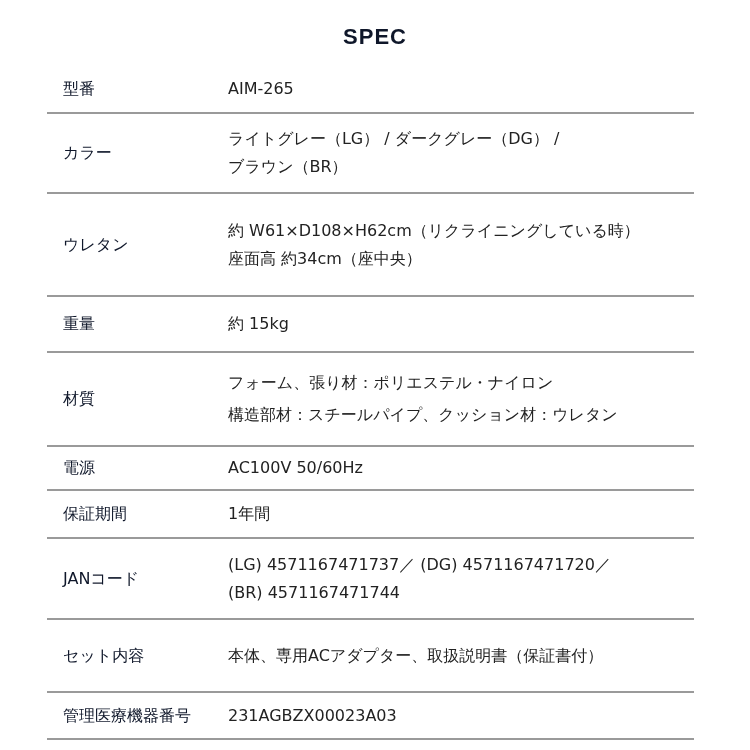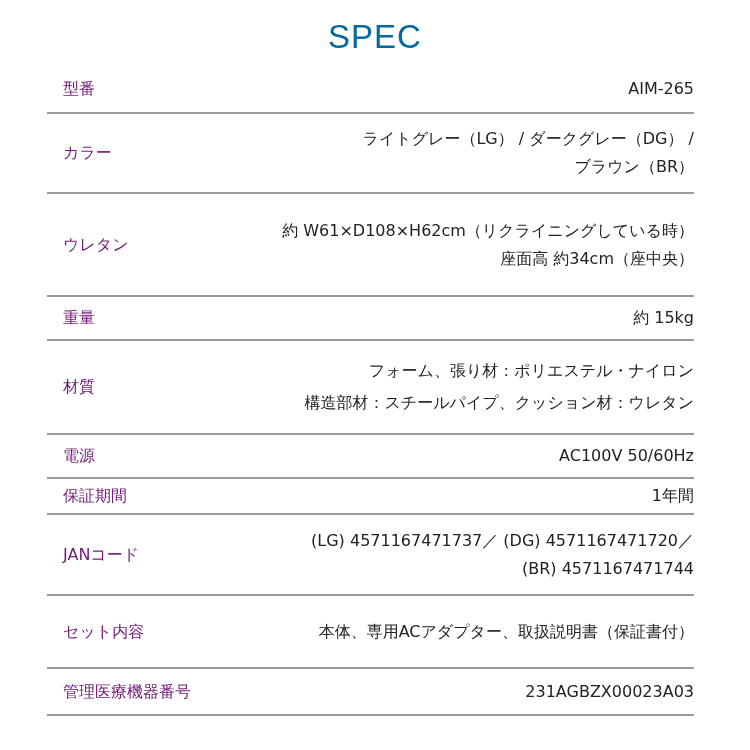--- a/index.html
+++ b/index.html
@@ -15,24 +15,24 @@
       font-family: "DejaVu Sans", "Liberation Sans", sans-serif;
       color: #222222;
     }
     .title {
       position: absolute;
       top: 14px;
       left: 0;
       width: 750px;
       text-align: center;
       font-family: "Liberation Sans", "DejaVu Sans", sans-serif;
-      font-size: 33px;
-      font-weight: normal;
+      font-size: 22px;
+      font-weight: bold;
       letter-spacing: 1px;
-      color: #0369a1;
+      color: #0f172a;
       line-height: 46px;
       margin: 0;
     }
     .spec-table {
       position: absolute;
       left: 47px;
       top: 66px;
       width: 647px;
     }
     .row {
@@ -41,29 +41,28 @@
       border-bottom: 2px solid #9a9a9a;
       box-sizing: border-box;
     }
     .label {
       width: 181px;
       padding-left: 16px;
       box-sizing: border-box;
       font-size: 16px;
       line-height: 28px;
       flex: 0 0 auto;
-      color: #701a75;
+      color: #0f172a;
     }
     .value {
       flex: 1 1 auto;
       font-size: 16px;
       line-height: 28px;
       color: #222222;
       white-space: nowrap;
-      text-align: right;
     }
     .value .line {
       display: block;
     }
   </style>
 </head>
 <body>
 
 <h1 class="title">SPEC</h1>
 
@@ -84,21 +83,21 @@
   </div>
 
   <div class="row" style="height:103px">
     <div class="label">ウレタン</div>
     <div class="value">
       <span class="line">約 W61×D108×H62cm（リクライニングしている時）</span>
       <span class="line">座面高 約34cm（座中央）</span>
     </div>
   </div>
 
-  <div class="row" style="height:44px">
+  <div class="row" style="height:56px">
     <div class="label">重量</div>
     <div class="value">
       <span class="line">約 15kg</span>
     </div>
   </div>
 
   <div class="row" style="height:94px">
     <div class="label">材質</div>
     <div class="value" style="line-height:32px">
       <span class="line">フォーム、張り材：ポリエステル・ナイロン</span>
@@ -106,21 +105,21 @@
     </div>
   </div>
 
   <div class="row" style="height:44px">
     <div class="label">電源</div>
     <div class="value">
       <span class="line">AC100V 50/60Hz</span>
     </div>
   </div>
 
-  <div class="row" style="height:36px">
+  <div class="row" style="height:48px">
     <div class="label">保証期間</div>
     <div class="value">
       <span class="line">1年間</span>
     </div>
   </div>
 
   <div class="row" style="height:81px">
     <div class="label">JANコード</div>
     <div class="value">
       <span class="line">(LG) 4571167471737／ (DG) 4571167471720／</span>

